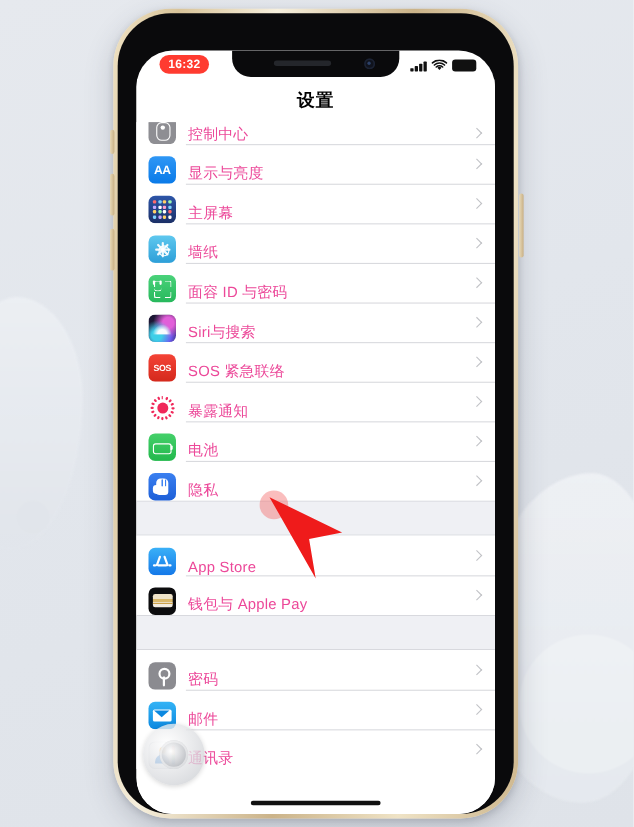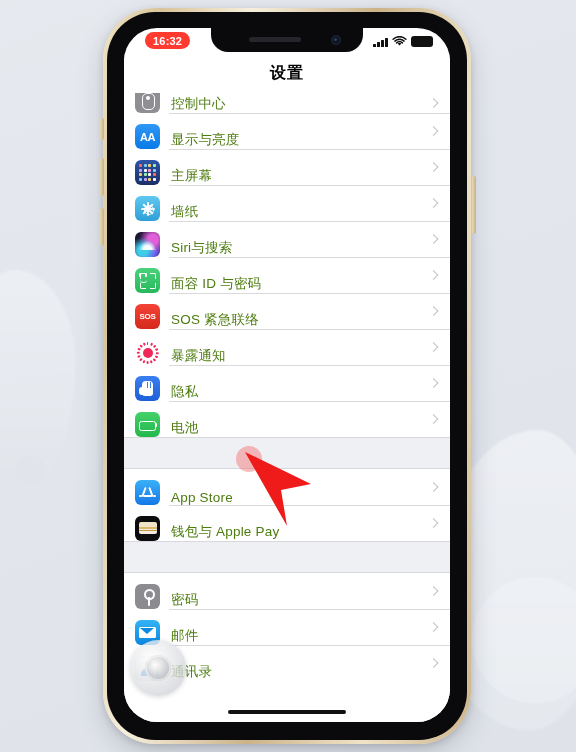--- a/index.html
+++ b/index.html
@@ -24,21 +24,21 @@
     background:linear-gradient(180deg,#eef1f5,#e2e6ec);opacity:.8;filter:blur(1px);}
 
   
   #phone{position:absolute;left:103px;top:8px;width:368px;height:736px;
     border-radius:52px;
     background:linear-gradient(100deg,#efe2c4 0%,#d9c49a 12%,#f6efdd 30%,#cbb389 55%,#efe3c6 78%,#cdb68d 100%);
     padding:4px;box-sizing:border-box;
     box-shadow:0 10px 26px rgba(60,66,80,.22), 0 2px 6px rgba(60,66,80,.18);}
   #bezel{position:absolute;left:107px;top:12px;width:360px;height:728px;
     border-radius:48px;background:#0a0a0c;box-sizing:border-box;}
-  #screen{position:absolute;left:124px;top:28px;width:326px;height:694px;
+  #screen{position:absolute;left:124px;top:46px;width:326px;height:694px;
     border-radius:33px;background:#ffffff;overflow:hidden;}
 
   .side-btn{position:absolute;background:linear-gradient(90deg,#e7d9b8,#c9b084);border-radius:2px;}
   #btn-silent{left:100px;top:118px;width:4px;height:22px;}
   #btn-volup{left:100px;top:158px;width:4px;height:38px;}
   #btn-voldn{left:100px;top:208px;width:4px;height:38px;}
   #btn-power{right:100px;top:176px;width:4px;height:58px;}
 
   
   #notch{position:absolute;left:50%;transform:translateX(-50%);top:0;
@@ -72,21 +72,21 @@
 
   
   #list{position:absolute;left:0;top:65px;width:100%;bottom:0;background:#fff;}
   .group{background:#fff;}
   .gap{height:30px;background:#eff0f4;border-top:.5px solid #d8d9de;border-bottom:.5px solid #d8d9de;}
   .row{position:relative;display:flex;align-items:flex-end;height:36px;padding-left:11px;background:#fff;}
   .row + .row::before{content:"";position:absolute;left:45px;right:0;top:0;height:.5px;background:#d9dade;}
   .row.clipped{height:20px;align-items:flex-end;overflow:hidden;}
   .ico{width:25px;height:25px;border-radius:6px;flex:0 0 25px;position:relative;overflow:hidden;
     display:flex;align-items:center;justify-content:center;}
-  .label{margin-left:11px;font-size:13.5px;color:#4d7c0f;letter-spacing:.2px;white-space:nowrap;}
+  .label{margin-left:11px;font-size:13.5px;color:#ec4899;letter-spacing:.2px;white-space:nowrap;}
   .chev{position:absolute;right:13px;top:50%;transform:translateY(-50%);
     width:6px;height:6px;border-right:1.4px solid #c1c2c6;border-top:1.4px solid #c1c2c6;
     transform:translateY(-50%) rotate(45deg);}
 
   
   .ic-controlcenter{background:#8e8e93;}
   .ic-controlcenter::before{content:"";position:absolute;left:7px;top:5px;width:11px;height:15px;
     border:1.6px solid #fff;border-radius:5px;}
   .ic-controlcenter::after{content:"";position:absolute;left:10.5px;top:8px;width:4px;height:4px;
     background:#fff;border-radius:50%;}
@@ -307,37 +307,37 @@
               <b></b>
               <b></b>
               <u></u>
             </span>
         </span>
         <span class="label">墙纸</span>
         <span class="chev"></span>
       </div>
 
       <div class="row">
-        <span class="ico ic-siri"></span>
-        <span class="label">Siri与搜索</span>
-        <span class="chev"></span>
-      </div>
-
-      <div class="row">
         <span class="ico ic-faceid">
           <span class="f">
               <i></i>
               <i></i>
               <i></i>
               <i></i>
             </span>
           <span class="eyes"></span>
             <span class="mouth"></span>
         </span>
         <span class="label">面容 ID 与密码</span>
+        <span class="chev"></span>
+      </div>
+
+      <div class="row">
+        <span class="ico ic-siri"></span>
+        <span class="label">Siri与搜索</span>
         <span class="chev"></span>
       </div>
 
       <div class="row">
         <span class="ico ic-sos">SOS</span>
         <span class="label">SOS 紧急联络</span>
         <span class="chev"></span>
       </div>
 
       <div class="row">
@@ -359,35 +359,35 @@
               <i style="transform: rotate(292.5deg);"></i>
               <i style="transform: rotate(315deg);"></i>
               <i style="transform: rotate(337.5deg);"></i>
             </span>
         </span>
         <span class="label">暴露通知</span>
         <span class="chev"></span>
       </div>
 
       <div class="row">
+        <span class="ico ic-battery"></span>
+        <span class="label">电池</span>
+        <span class="chev"></span>
+      </div>
+
+      <div class="row">
         <span class="ico ic-privacy">
           <span class="hand"></span>
             <span class="sl"></span>
             <span class="sl"></span>
             <span class="sl"></span>
         </span>
         <span class="label">隐私</span>
         <span class="chev"></span>
       </div>
-
-      <div class="row">
-        <span class="ico ic-battery"></span>
-        <span class="label">电池</span>
-        <span class="chev"></span>
-      </div>
     </div>
 
     <div class="gap"></div>
 
     <div class="group">
       <div class="row">
         <span class="ico ic-appstore">
           <span class="a">
               <i></i>
               <i></i>

